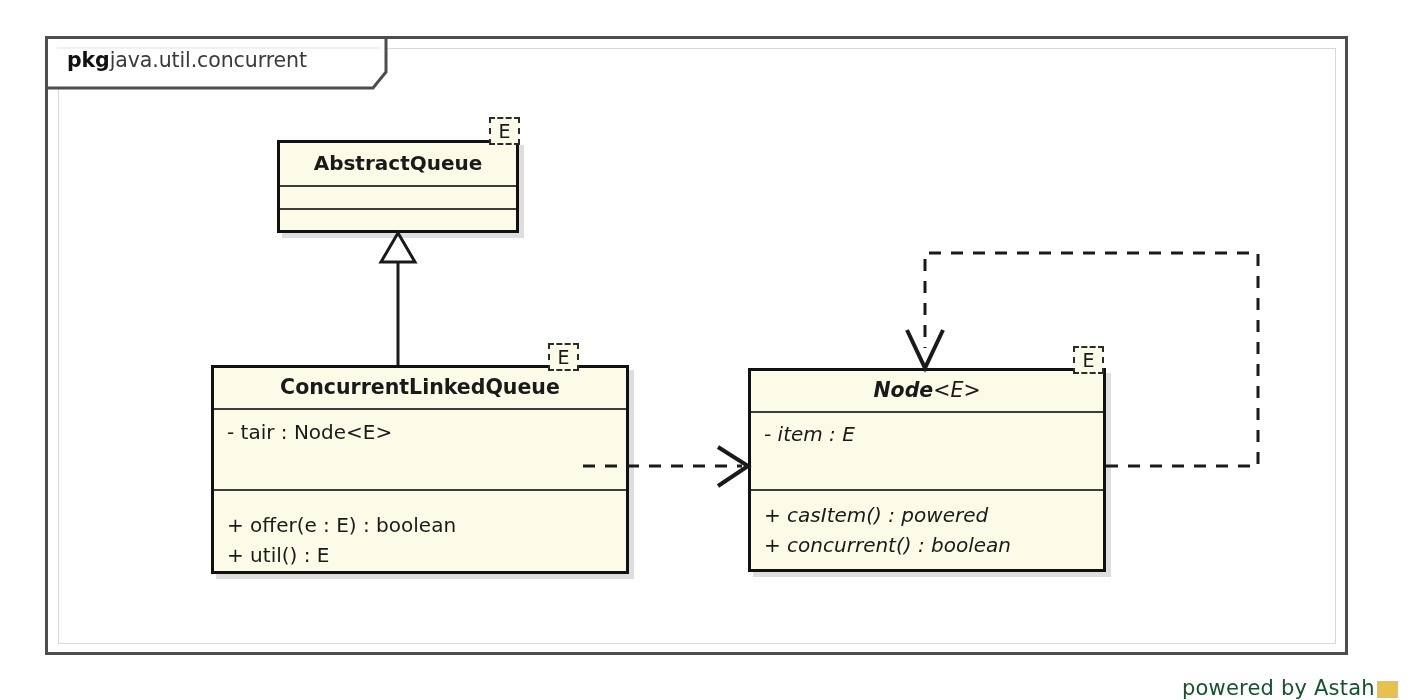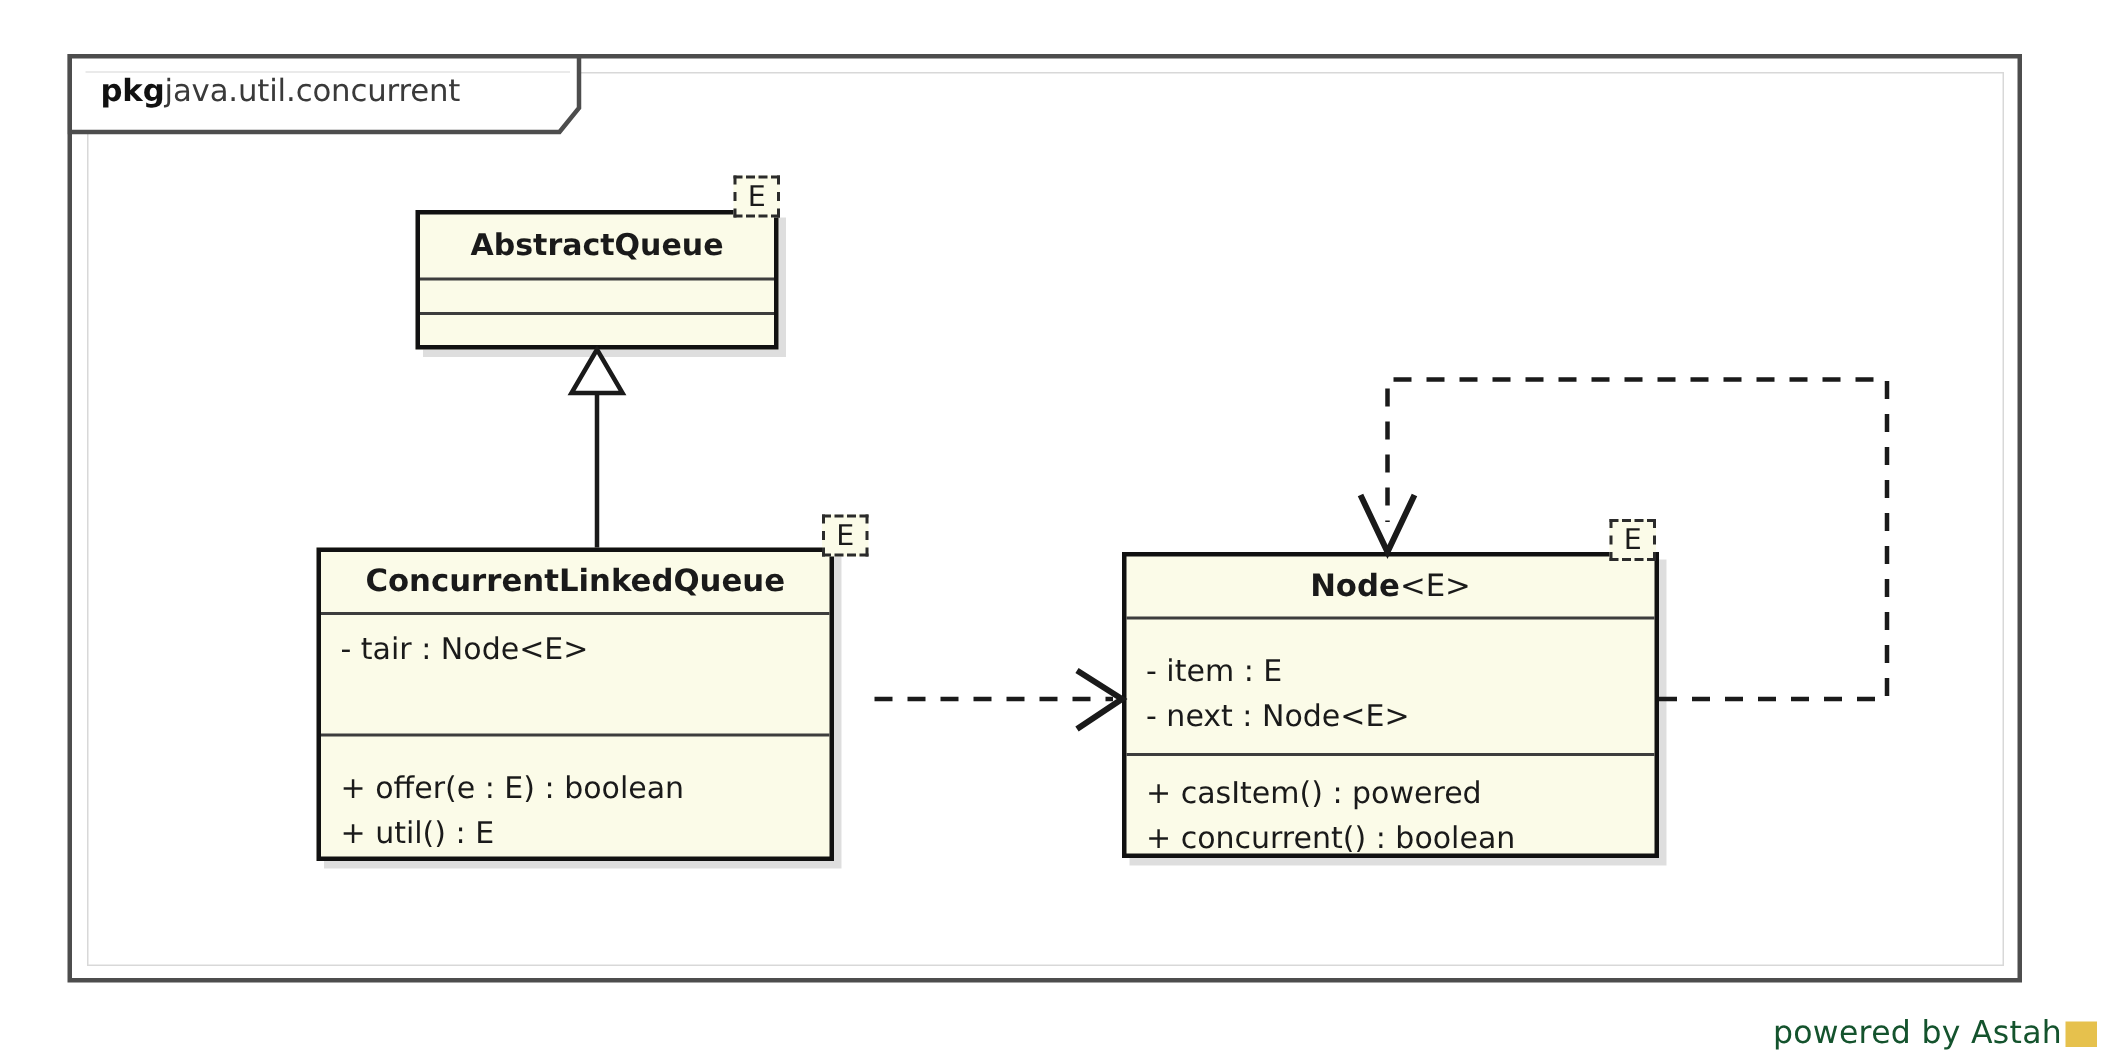--- a/index.html
+++ b/index.html
@@ -119,21 +119,21 @@
     width: 31px;
     height: 28px;
     font-size: 19px;
     line-height: 24px;
   }
 
   
   #cls-clq {
     left: 211px;
     top: 365px;
-    width: 345px;
+    width: 418px;
     height: 209px;
   }
   #cls-clq .uml-name {
     font-size: 20.5px;
     line-height: 38px;
     height: 40px;
   }
   #cls-clq .c-attrs { height: 72px; padding: 7px 0 0 13px; }
   #cls-clq .c-ops   { height: 90px; padding: 19px 0 0 13px; }
   #cls-clq .uml-feature { font-size: 20px; line-height: 30px; }
@@ -145,27 +145,28 @@
     font-size: 19px;
     line-height: 24px;
   }
 
   
   #cls-node {
     left: 748px;
     top: 368px;
     width: 358px;
     height: 204px;
+    font-style: italic;
   }
   #cls-node .uml-name {
     font-size: 20.5px;
     line-height: 38px;
     height: 40px;
   }
-  #cls-node .c-attrs { height: 70px; padding: 19px 0 0 13px; }
+  #cls-node .c-attrs { height: 70px; padding: 6px 0 0 13px; }
   #cls-node .c-ops   { height: 88px; padding: 9px 0 0 13px; }
   #cls-node .uml-feature { font-size: 20px; line-height: 30px; }
   #tparam-node {
     left: 1073px;
     top: 346px;
     width: 31px;
     height: 28px;
     font-size: 19px;
     line-height: 24px;
   }
@@ -249,21 +250,20 @@
     <div class="uml-feature">+ offer(e : E) : boolean</div>
     <div class="uml-feature">+ util() : E</div>
   </div>
 </div>
 
 <div class="tparam-box" id="tparam-node">E</div>
 <div class="uml-class" id="cls-node">
   <div class="uml-name"><span>Node</span><span class="tparam">&lt;E&gt;</span></div>
   <div class="uml-compartment uml-sep c-attrs">
     <div class="uml-feature">- item : E</div>
-    <div class="uml-feature">- next : Node&lt;E&gt;</div>
   </div>
   <div class="uml-compartment uml-sep c-ops">
     <div class="uml-feature">+ casItem() : powered</div>
     <div class="uml-feature">+ concurrent() : boolean</div>
   </div>
 </div>
 
 <div id="watermark"><span>powered by Astah</span><span id="watermark-badge"></span></div>
 
 </body></html>

